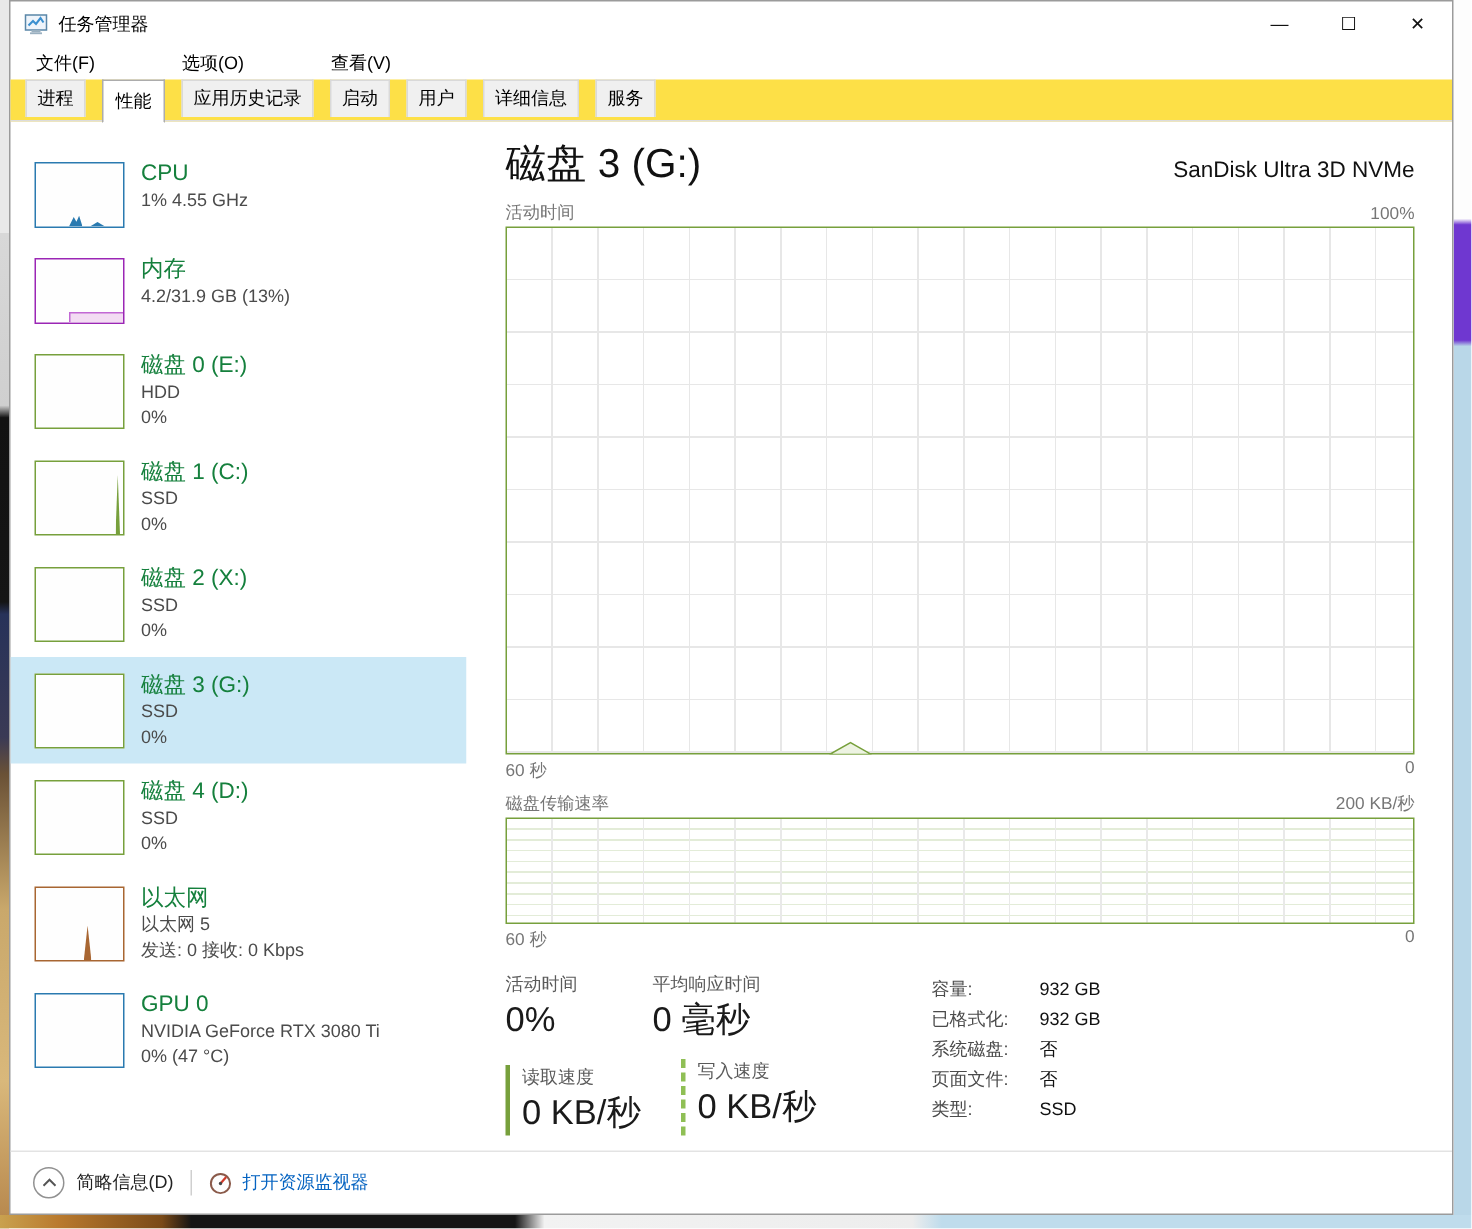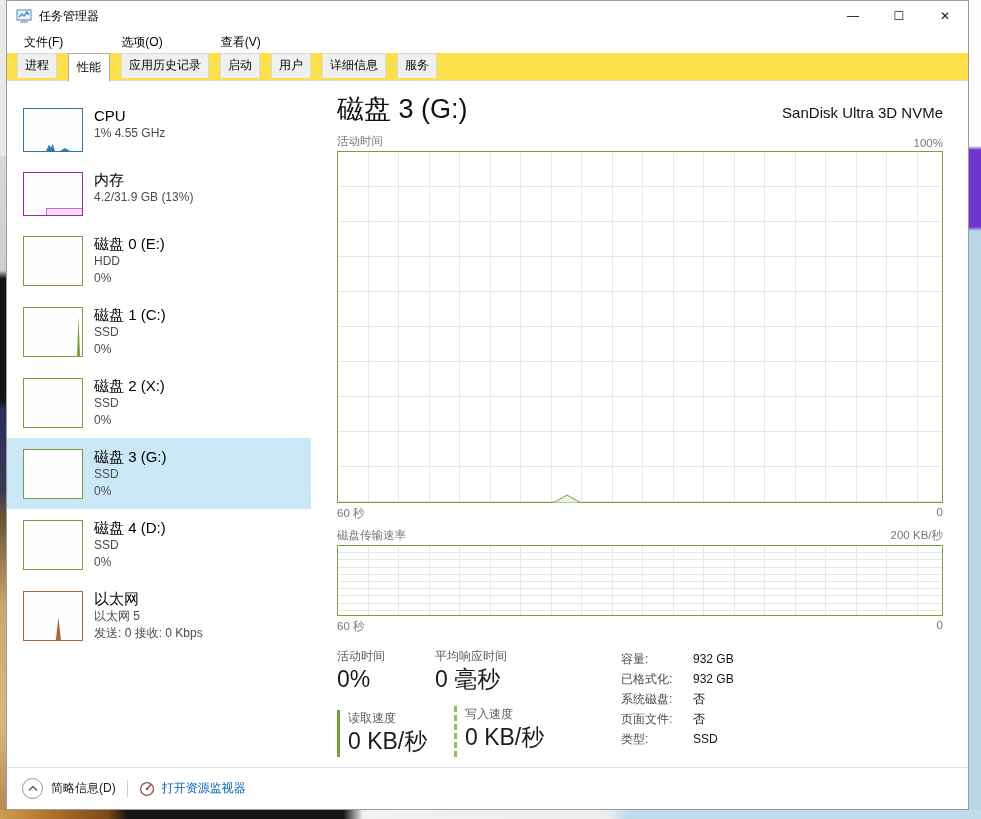--- a/index.html
+++ b/index.html
@@ -51,21 +51,21 @@
     background:var(--cpu,#2a7ab0);clip-path:polygon(0 100%,35% 20%,55% 60%,75% 10%,100% 100%);}
   .spike-cpu2{position:absolute;left:36px;bottom:0;width:10px;height:3px;
     background:var(--cpu,#2a7ab0);clip-path:polygon(0 100%,50% 0,100% 100%);}
   .fill-mem{position:absolute;right:0;bottom:0;width:60%;height:14%;
     background:#f3dcf3;border-top:1px solid #c268d4;border-left:1px solid #c268d4;}
   .spike-disk1{position:absolute;right:2px;bottom:0;width:3px;height:82%;
     background:var(--disk,#77a03c);clip-path:polygon(0 100%,50% 0,100% 100%);}
   .spike-eth{position:absolute;left:55%;bottom:0;width:5px;height:48%;
     background:var(--ethernet,#a86632);clip-path:polygon(0 100%,50% 0,100% 100%);}
   .side-text{margin-left:11px;min-width:0;}
-  .side-title{font-size:15px;color:#000000;line-height:19px;white-space:nowrap;}
+  .side-title{font-size:15px;color:#15803d;line-height:19px;white-space:nowrap;}
   .side-line{font-size:12px;color:#4b4b4b;line-height:17px;white-space:nowrap;}
 
   
   .main{flex:1;padding:10px 25px 0 26px;box-sizing:border-box;min-width:0;}
   .main-header{display:flex;align-items:baseline;justify-content:space-between;}
   .main-title{font-size:27px;color:#111;font-weight:400;}
   .device-name{font-size:15px;color:#111;}
   .chart-head{display:flex;justify-content:space-between;align-items:flex-end;
     font-size:11.5px;color:#767676;margin-top:7px;margin-bottom:2px;}
   .chart{border:1px solid var(--disk,#77a03c);box-sizing:border-box;position:relative;background:#fff;}
@@ -222,20 +222,28 @@
         <div class="thumb eth h3">
           <div class="spike-eth"></div>
         </div>
         <div class="side-text">
           <div class="side-title">以太网</div>
           <div class="side-line">以太网 5</div>
           <div class="side-line">发送: 0 接收: 0 Kbps</div>
         </div>
       </div>
 
+      <div class="side-item">
+        <div class="thumb gpu h3"></div>
+        <div class="side-text">
+          <div class="side-title">GPU 0</div>
+          <div class="side-line">NVIDIA GeForce RTX 3080 Ti</div>
+          <div class="side-line">0% (47 °C)</div>
+        </div>
+      </div>
 
     </div>
 
     <div class="main">
       <div class="main-header">
         <span class="main-title">磁盘 3 (G:)</span>
         <span class="device-name">SanDisk Ultra 3D NVMe</span>
       </div>
 
       <div class="chart-head">

